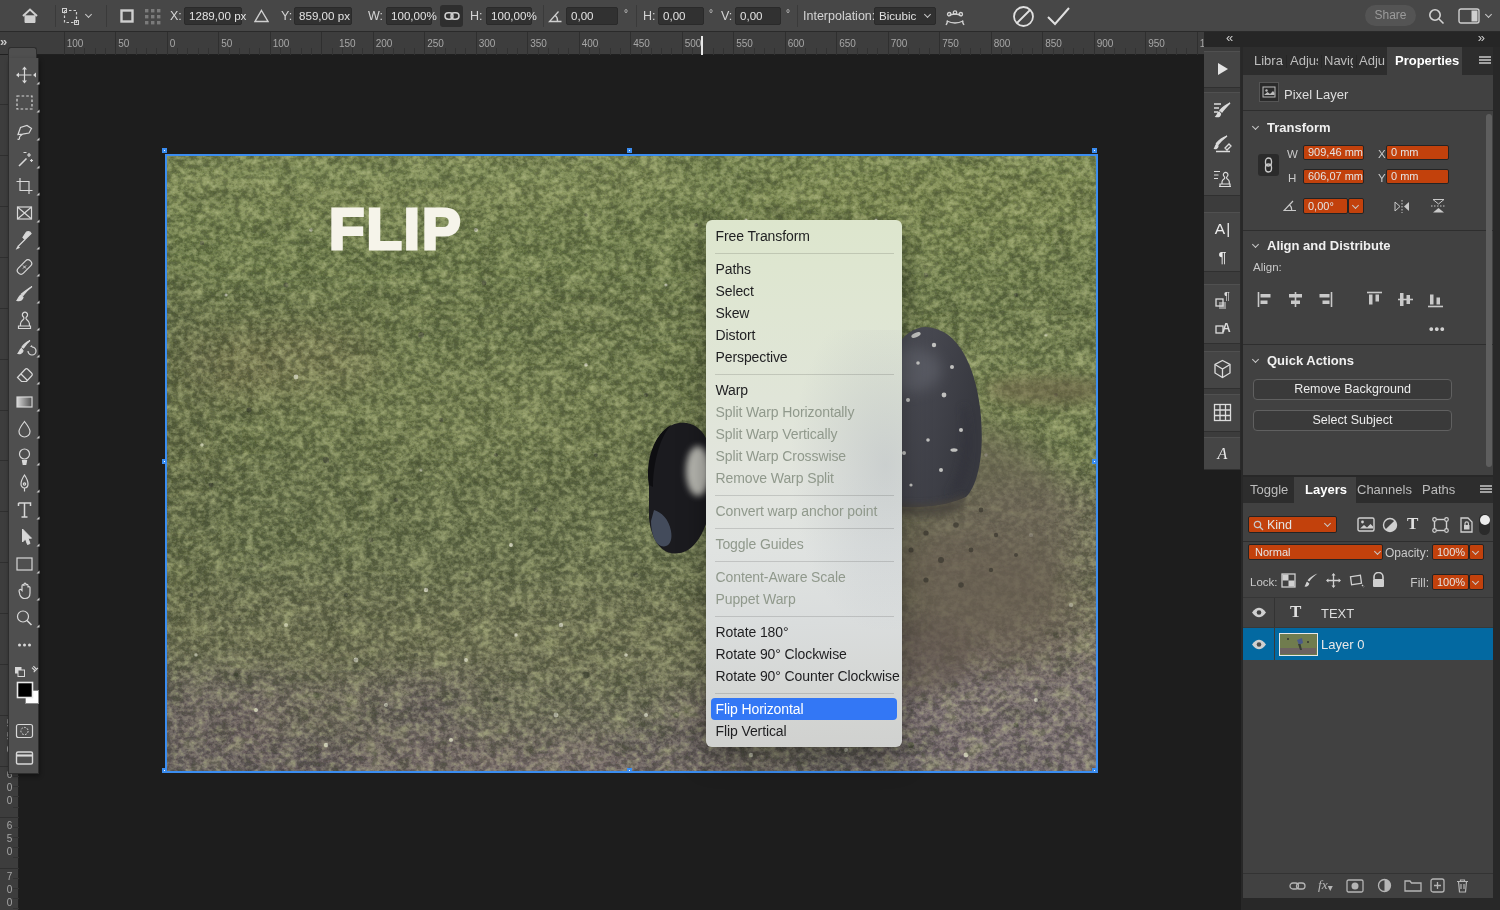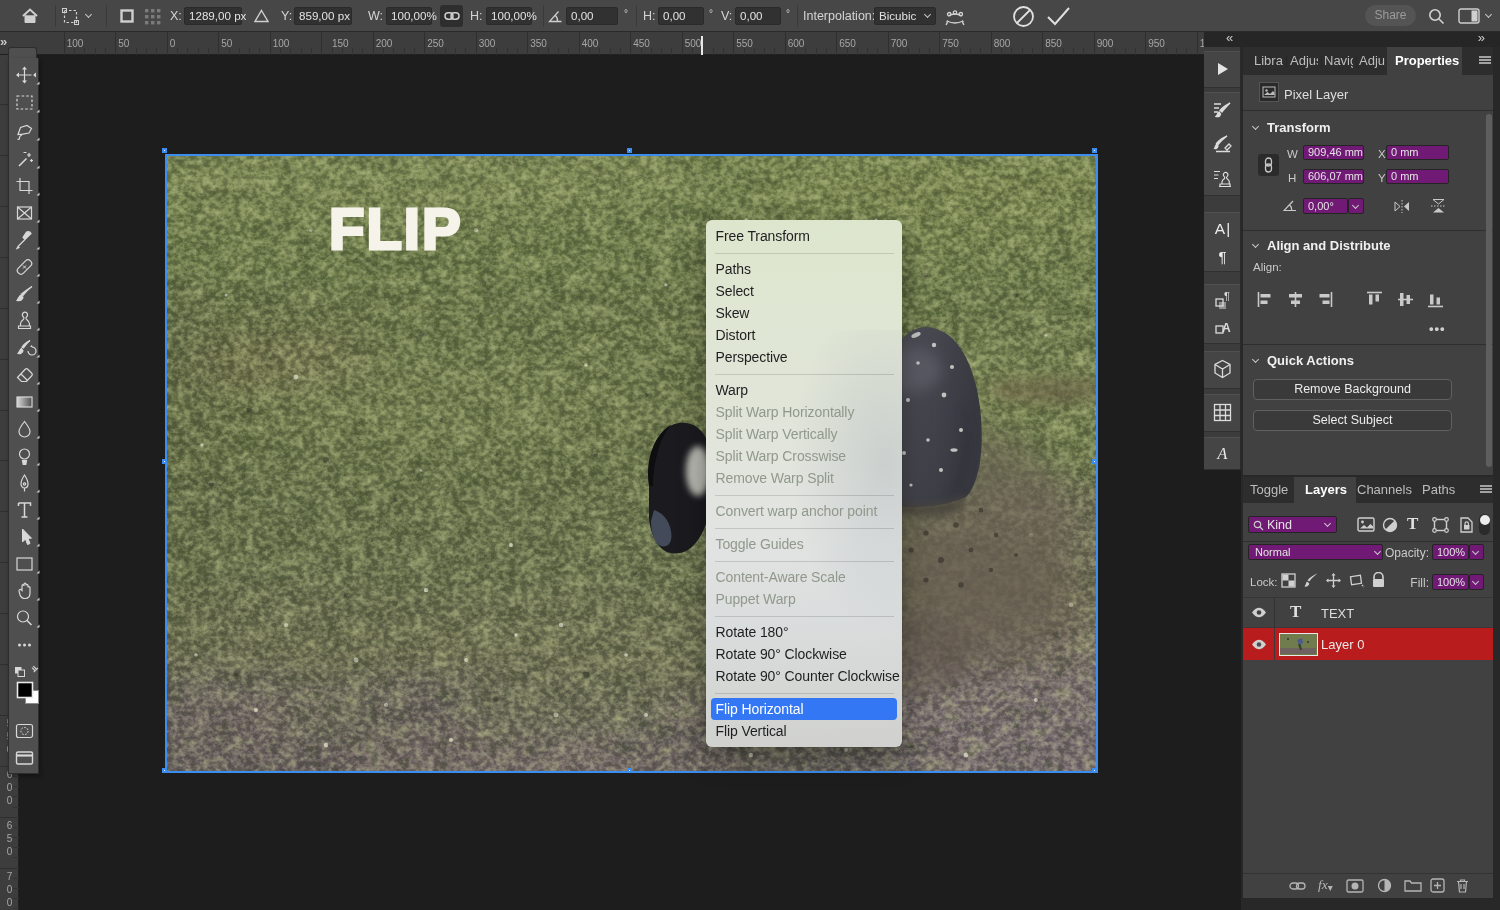--- a/index.html
+++ b/index.html
@@ -36,21 +36,21 @@
 #mhl{left:5px;top:478px;width:186px;height:22px;border-radius:4px;background:#3377f5}
 
 #rtop{left:1204px;top:32px;width:296px;height:15px;background:#262626}
 #dock{left:1204px;top:47px;width:37px;height:423px;background:#3c3c3c;border-right:1px solid #2a2a2a}
 .dtile{left:1204px;width:36px;background:#454545;border-top:1px solid #505050;border-bottom:1px solid #303030}
 .dockbtn{left:1204px;width:37px;display:flex;align-items:center;justify-content:center;color:#e0e0e0}
 #rgap1{left:1241px;top:47px;width:259px;height:863px;background:#282828}
 .panel{background:#414141}
 .ptabs{background:#2d2d2d}
 .tab{font-size:13px;color:#bdbdbd;line-height:28px}
-.inpbox{background:#701a75;border:1px solid #242424;border-radius:2px;color:#e4e4e4;font-size:11px;white-space:nowrap}
+.inpbox{background:#c2410c;border:1px solid #242424;border-radius:2px;color:#e4e4e4;font-size:11px;white-space:nowrap}
 .sechdr{font-weight:bold;font-size:13px;color:#f0f0f0}
 .plbl{font-size:11.5px;color:#c9c9c9}
 .cv{position:absolute;width:5px;height:5px;border-right:1.4px solid #c9c9c9;border-bottom:1.4px solid #c9c9c9;transform:rotate(45deg)}
 </style></head>
 <body>
 <div id="stage">
 
 <div class="abs" id="canvas"></div>
 
 <div class="abs" id="photo" style="left:166px;top:155px;width:910px;height:617px">
@@ -408,21 +408,21 @@
       <div class="abs" style="left:238.8px;top:16px;width:1px;height:7px;background:#323232"></div>
       <div class="abs" style="left:249.1px;top:16px;width:1px;height:7px;background:#323232"></div>
       <div class="abs" style="left:259.4px;top:16px;width:1px;height:7px;background:#323232"></div>
       <div class="abs htick" style="left:269.7px"></div>
       <span class="abs rlbl" style="left:272.7px">100</span>
       <div class="abs" style="left:280.0px;top:16px;width:1px;height:7px;background:#323232"></div>
       <div class="abs" style="left:290.3px;top:16px;width:1px;height:7px;background:#323232"></div>
       <div class="abs" style="left:300.6px;top:16px;width:1px;height:7px;background:#323232"></div>
       <div class="abs" style="left:310.9px;top:16px;width:1px;height:7px;background:#323232"></div>
       <div class="abs htick" style="left:321.2px"></div>
-      <span class="abs rlbl" style="left:332px">150</span>
+      <span class="abs rlbl" style="left:339px">150</span>
       <div class="abs" style="left:331.5px;top:16px;width:1px;height:7px;background:#323232"></div>
       <div class="abs" style="left:341.8px;top:16px;width:1px;height:7px;background:#323232"></div>
       <div class="abs" style="left:352.1px;top:16px;width:1px;height:7px;background:#323232"></div>
       <div class="abs" style="left:362.4px;top:16px;width:1px;height:7px;background:#323232"></div>
       <div class="abs htick" style="left:372.7px"></div>
       <span class="abs rlbl" style="left:375.7px">200</span>
       <div class="abs" style="left:383.0px;top:16px;width:1px;height:7px;background:#323232"></div>
       <div class="abs" style="left:393.3px;top:16px;width:1px;height:7px;background:#323232"></div>
       <div class="abs" style="left:403.6px;top:16px;width:1px;height:7px;background:#323232"></div>
       <div class="abs" style="left:413.9px;top:16px;width:1px;height:7px;background:#323232"></div>
@@ -1095,21 +1095,21 @@
   <svg class="abs" style="left:8px;top:9px" width="16" height="11" viewBox="0 0 16 11">
           <path d="M1 5.5 C3.5 2 6 0.8 8 0.8 C10 0.8 12.5 2 15 5.5 C12.5 9 10 10.2 8 10.2 C6 10.2 3.5 9 1 5.5 Z" fill="#d0d0d0"></path>
           <circle cx="8" cy="5.5" r="2.3" fill="#404040"></circle>
         </svg>
   <div class="abs" style="left:31px;top:0;width:1px;height:29px;background:#333"></div>
   <span class="abs" style="left:47px;top:4px;font-size:17px;font-weight:bold;color:#e0e0e0;font-family:'Liberation Serif',serif">T</span>
   <span class="abs" style="left:78px;top:8px;font-size:13px;color:#dedede">TEXT</span>
   <div class="abs" style="left:0;top:29px;width:250px;height:1px;background:#383838"></div>
  </div>
 
- <div class="abs" style="left:0;top:151px;width:250px;height:32px;background:#b91c1c">
+ <div class="abs" style="left:0;top:151px;width:250px;height:32px;background:#0369a1">
   <svg class="abs" style="left:8px;top:11px" width="16" height="11" viewBox="0 0 16 11">
           <path d="M1 5.5 C3.5 2 6 0.8 8 0.8 C10 0.8 12.5 2 15 5.5 C12.5 9 10 10.2 8 10.2 C6 10.2 3.5 9 1 5.5 Z" fill="#d0d0d0"></path>
           <circle cx="8" cy="5.5" r="2.3" fill="#4e4e4e"></circle>
         </svg>
   <div class="abs" style="left:31px;top:0;width:1px;height:32px;background:#3a3a3a"></div>
   <div class="abs" style="left:36px;top:5px;width:39px;height:23px;border:1.5px solid #e8e8e8;background:#6e7b4c">
    <svg width="36" height="20" viewBox="0 0 36 20">
             <rect width="36" height="20" fill="#707c4e"></rect>
             <rect y="14" width="36" height="6" fill="#6d6260"></rect>
             <path d="M17 6 L22 4 L23 9 L19 11 Z" fill="#4a5a8a"></path>

